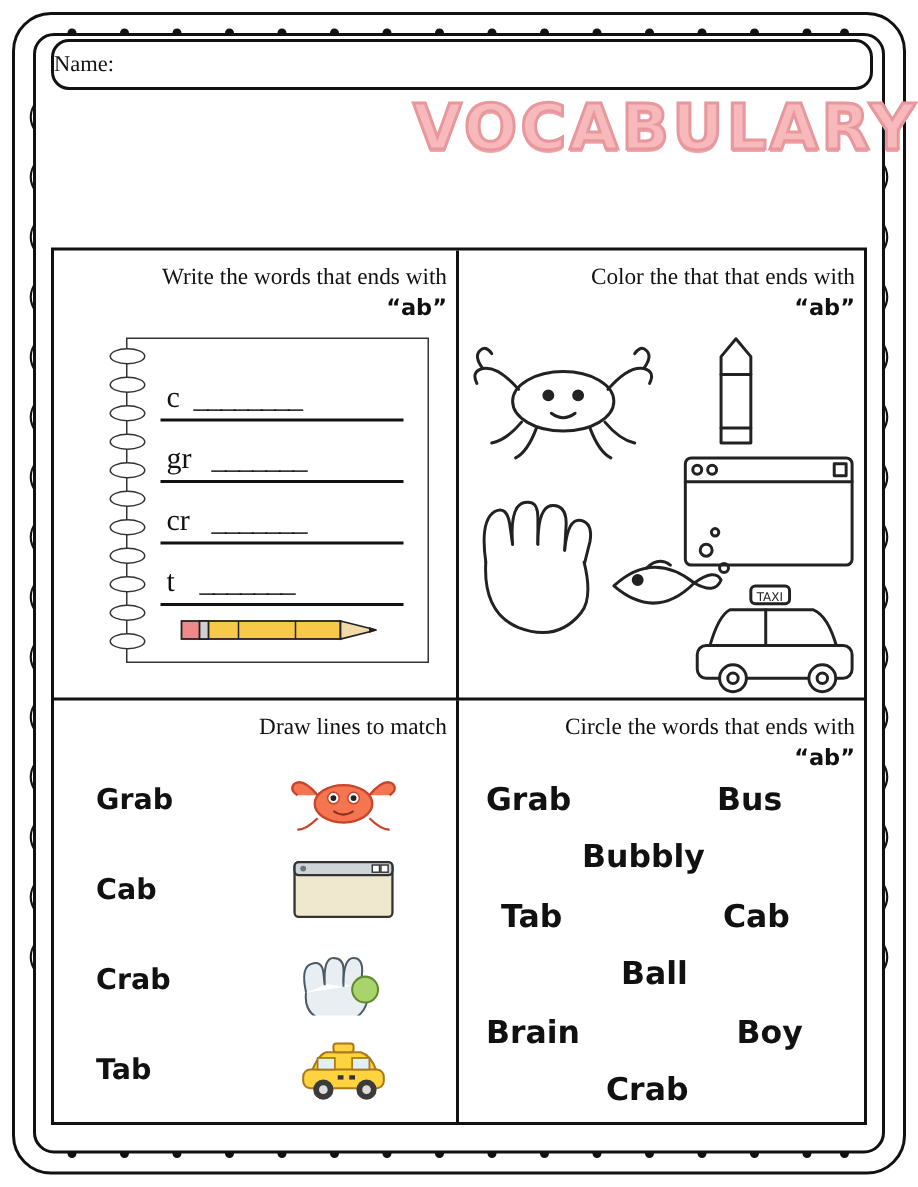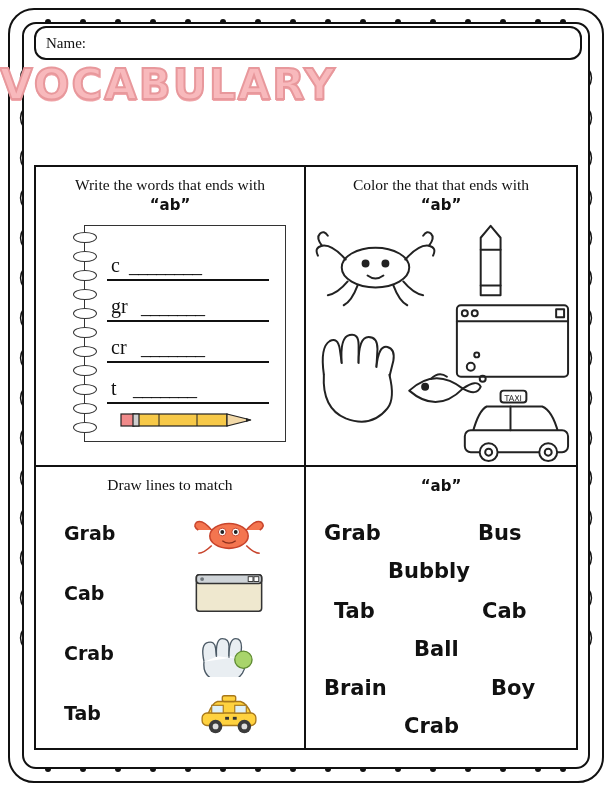--- a/index.html
+++ b/index.html
@@ -41,29 +41,29 @@
   .name-bar{
     position:absolute;
     left:34px;top:26px;
     width:544px;height:30px;
     border:2px solid #111;
     border-radius:12px;
     background:#fff;
     display:flex;align-items:center;
   }
   .name-bar span{
-    font-size:15px;color:#111;padding-left:10px;
+    font-size:15px;color:#111;
     font-family:"Liberation Serif", serif;
   }
 
   
   .title-vocab{
     position:absolute;
     left:0;right:0;top:60px;
-    text-align:left;
+    text-align:right;
     font-family:"DejaVu Sans", sans-serif;
     font-weight:bold;
     font-size:42px;
     letter-spacing:2px;
     color:#f8b9bc;
     -webkit-text-stroke:2px #e8989c;
     text-shadow:0 2px 0 #f0a6aa;
   }
   .title-sub{
     position:absolute;
@@ -87,21 +87,21 @@
     grid-template-rows:300px 1fr;
   }
   .cell{
     position:relative;
     box-sizing:border-box;
     overflow:hidden;
   }
   .cell.b-right{border-right:2px solid #111;}
   .cell.b-bottom{border-bottom:2px solid #111;}
   .cell-title{
-    text-align:center;
+    text-align:right;
     font-size:15.5px;
     color:#111;
     padding:8px 6px 0 6px;
     line-height:1.25;
     font-family:"Liberation Serif", serif;
   }
   .cell-title .quoted{
     display:block;
     font-family:"DejaVu Sans", sans-serif;
     font-weight:bold;
@@ -476,20 +476,21 @@
               <rect x="44" y="29" width="4" height="3" fill="#333"></rect>
             </svg>
           </div>
         </div>
 
       </div>
     </div>
 
     <div class="cell">
       <div class="cell-title">
+        <span>Circle the words that ends with</span>
         <span class="quoted">“ab”</span>
       </div>
 
       <div class="circle-words">
         <span class="cw" style="left:18px;top:2px">Grab</span>
         <span class="cw" style="left:172px;top:2px">Bus</span>
         <span class="cw" style="left:82px;top:40px">Bubbly</span>
         <span class="cw" style="left:28px;top:80px">Tab</span>
         <span class="cw" style="left:176px;top:80px">Cab</span>
         <span class="cw" style="left:108px;top:118px">Ball</span>

